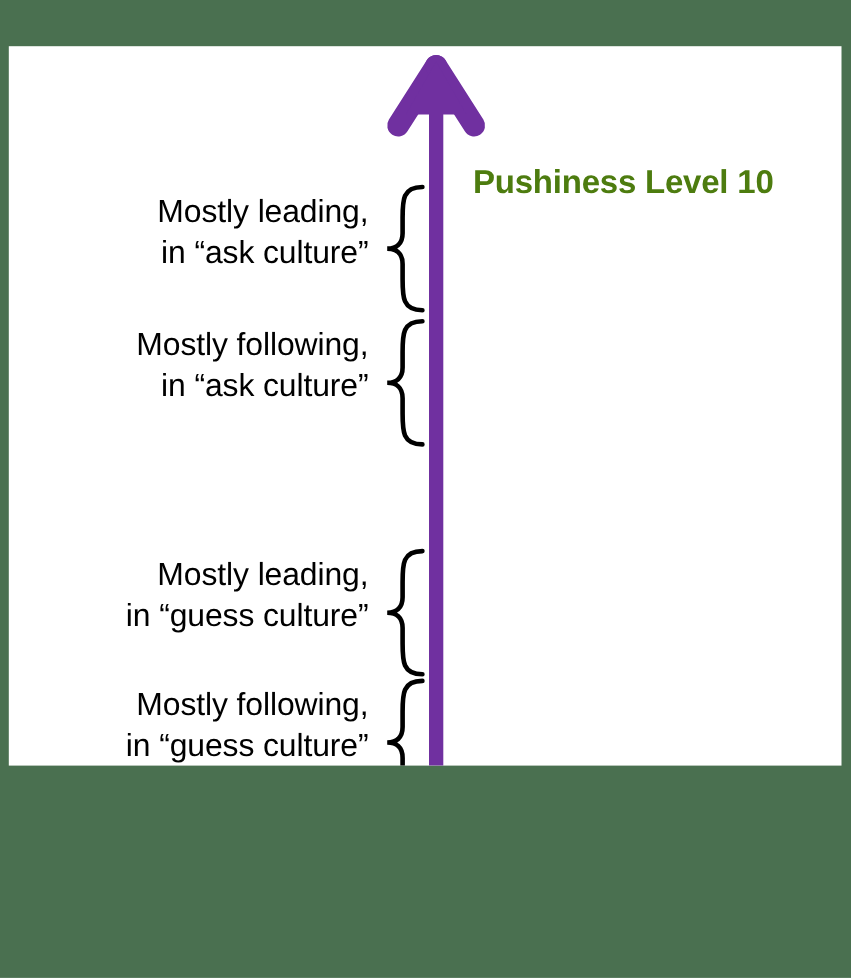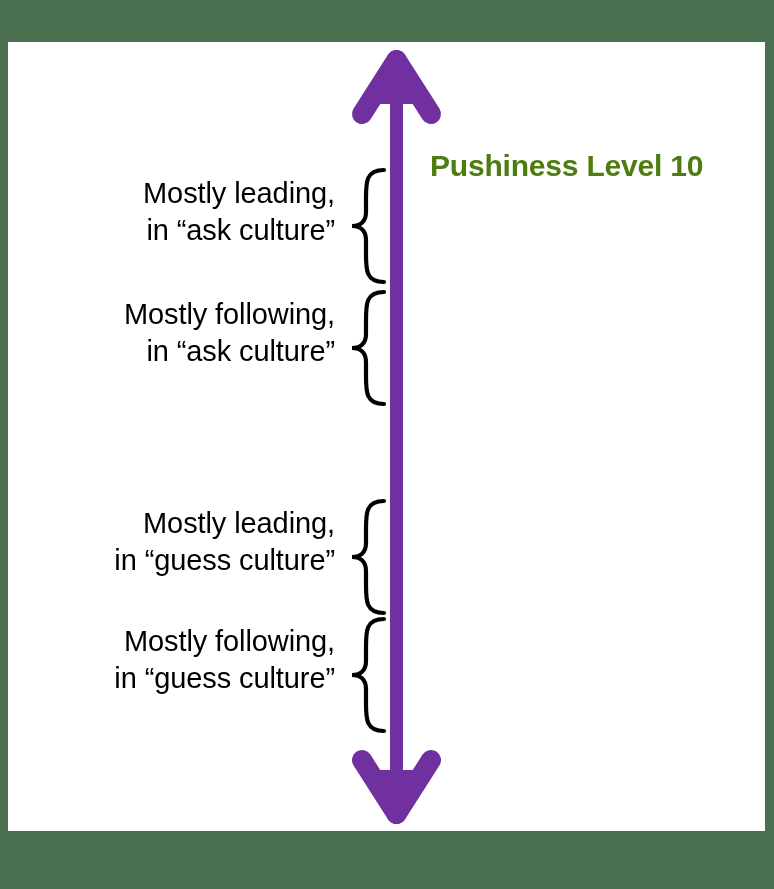--- a/index.html
+++ b/index.html
@@ -11,21 +11,21 @@
     height: 889px;
     background: #4a7050;
     font-family: "Liberation Sans", sans-serif;
     overflow: hidden;
   }
   #slide {
     position: absolute;
     left: 8px;
     top: 42px;
     width: 757px;
-    height: 789px;
+    height: 654px;
     background: #ffffff;
     overflow: hidden;
   }
   
   #axis-arrow {
     position: absolute;
     left: 0;
     top: 0;
     width: 757px;
     height: 789px;

